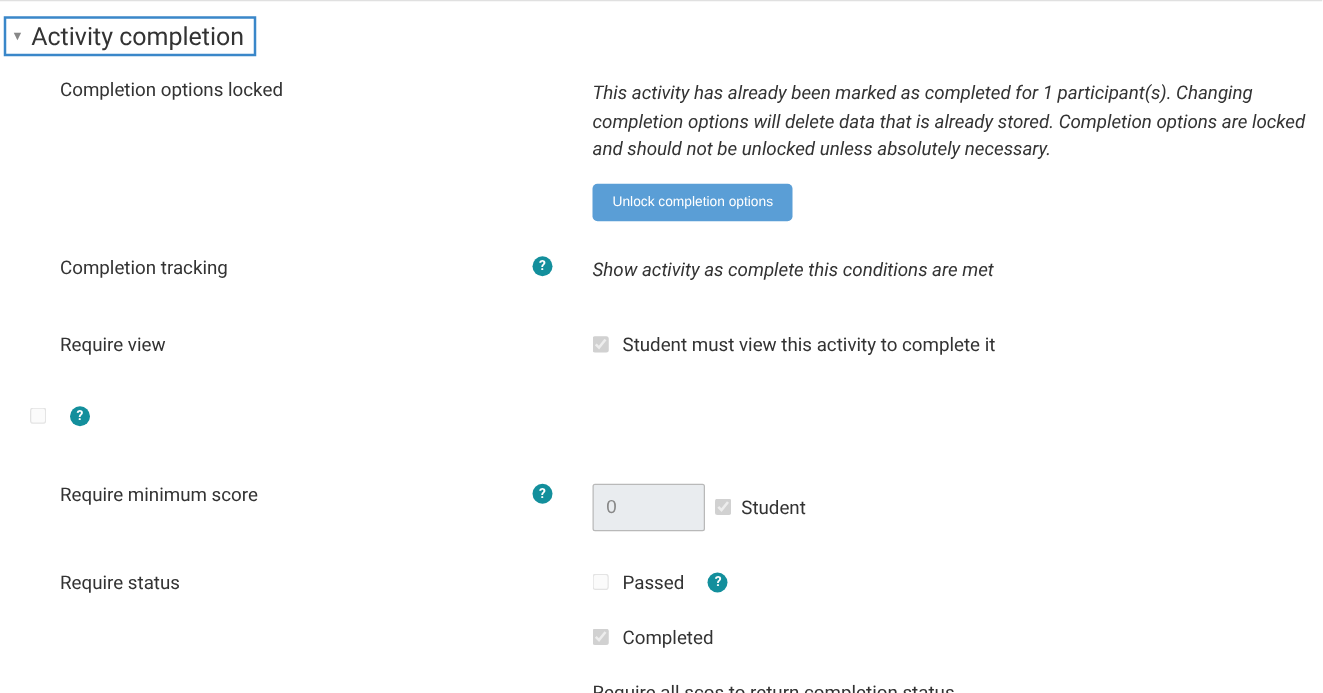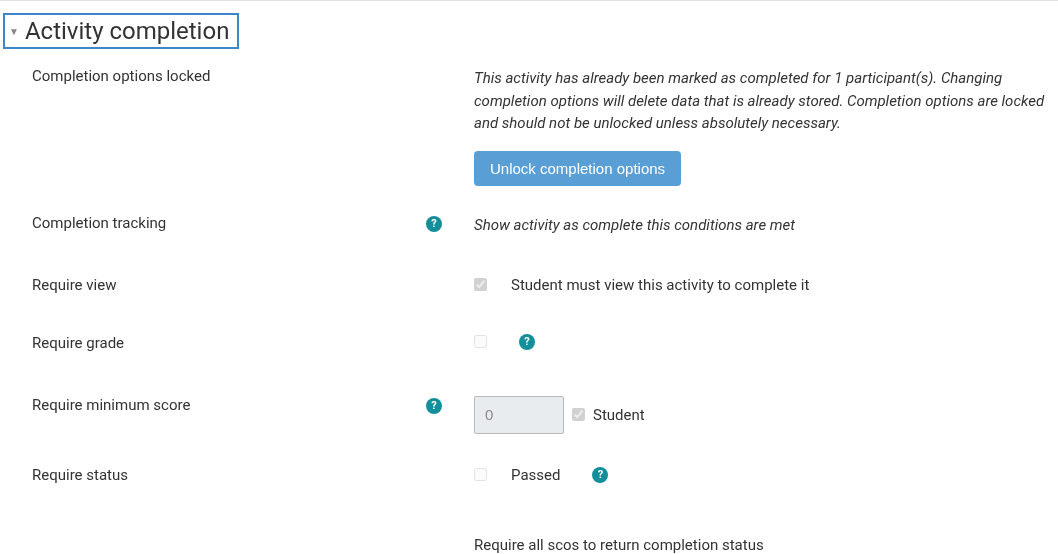--- a/index.html
+++ b/index.html
@@ -21,36 +21,36 @@
       padding: 2px 8px 2px 4px;
       margin: 8px 0 14px 3px;
       cursor: pointer;
     }
     .section-header .caret {
       font-size: 10px;
       color: #888;
       margin-right: 6px;
     }
     .section-header h2 {
-      font-size: 24px;
+      font-size: 20px;
       font-weight: 400;
       color: #333;
     }
     .form-row {
       display: flex;
       align-items: flex-start;
       margin-bottom: 8px;
       min-height: 30px;
     }
     .form-label-col {
       width: 450px;
-      padding-left: 32px;
+      padding-left: 48px;
       padding-top: 4px;
       display: flex;
-      align-items: flex-end;
+      align-items: flex-start;
       color: #333;
     }
     .form-label-col .label-text {
       flex: 1;
     }
     .form-value-col {
       flex: 1;
       padding-left: 24px;
       padding-top: 4px;
       color: #333;
@@ -72,28 +72,28 @@
     }
     .help-icon-label {
       margin-left: auto;
       margin-right: 8px;
     }
     .btn-primary {
       background: #5a9ed6;
       color: #fff;
       border: none;
       padding: 9px 16px;
-      font-size: 15px;
+      font-size: 11px;
       border-radius: 4px;
       cursor: pointer;
     }
     .checkbox-row {
       display: flex;
       align-items: center;
-      gap: 24px;
+      gap: 11px;
       font-size: 15px;
     }
     .checkbox-row input[type="checkbox"] {
       width: 13px;
       height: 13px;
       cursor: pointer;
     }
     .checkbox-disabled {
       accent-color: #999;
       opacity: 0.6;
@@ -178,23 +178,20 @@
       <input type="checkbox" checked="" disabled="" class="checkbox-disabled-checked" style="">
       <span>Student must view this activity to complete it</span>
     </div>
   </div>
 </div>
 
 <div style="height: 20px;"></div>
 
 
 <div class="form-row">
-  <div class="form-label-col">
-    <span class="label-text">Require grade</span>
-  </div>
   <div class="form-value-col">
     <div class="checkbox-row">
       <input type="checkbox" disabled="" class="checkbox-disabled" style="">
       <span class="help-icon">?</span>
     </div>
   </div>
 </div>
 
 <div style="height: 24px;"></div>
 
@@ -220,20 +217,24 @@
   <div class="form-label-col">
     <span class="label-text">Require status</span>
   </div>
   <div class="form-value-col">
     <div class="checkbox-row">
       <input type="checkbox" disabled="" class="checkbox-disabled" style="">
       <span>Passed</span>
       <span class="help-icon">?</span>
     </div>
     <div style="height: 26px;"></div>
+    <div class="checkbox-row">
+      <input type="checkbox" checked="" disabled="" class="checkbox-disabled-checked" style="">
+      <span>Completed</span>
+    </div>
     <div style="height: 26px;"></div>
     <div class="checkbox-row">
 
       <span>Require all scos to return completion status</span>
 
     </div>
   </div>
 </div>
 
 

